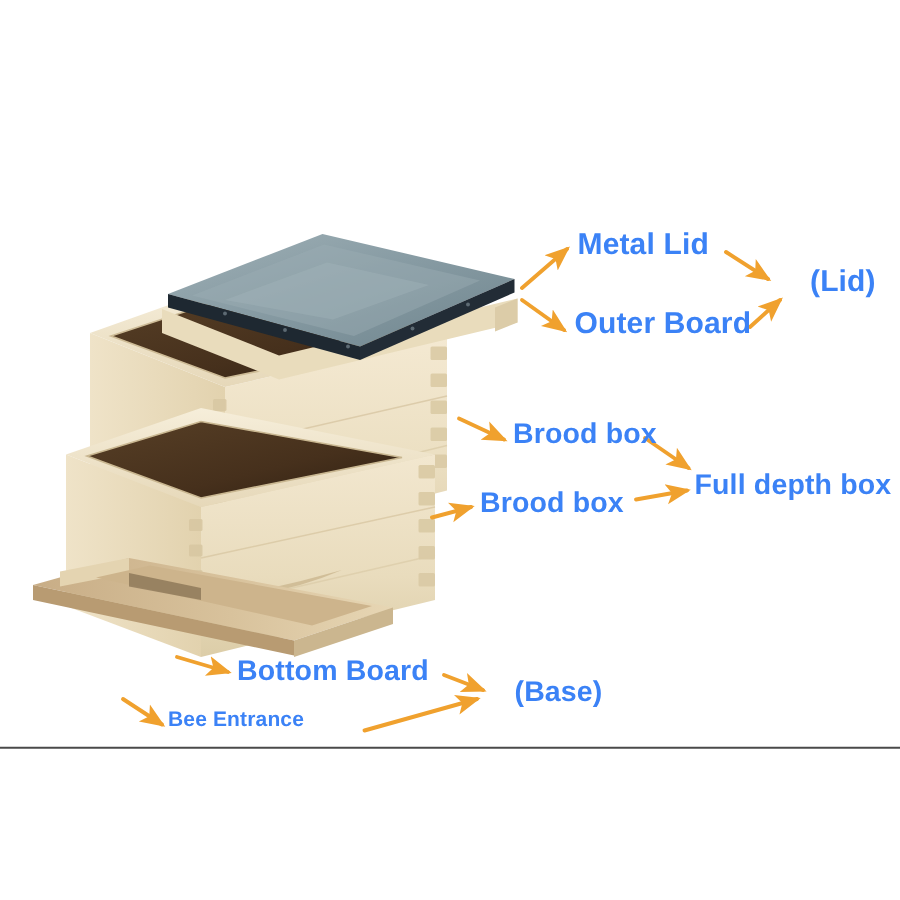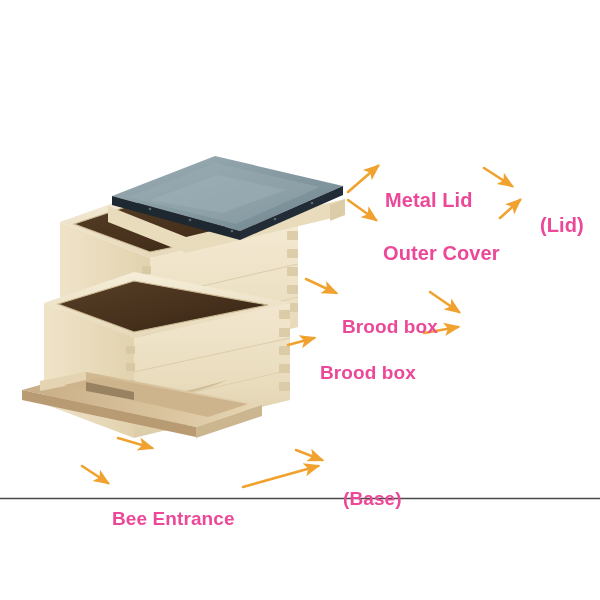--- a/index.html
+++ b/index.html
@@ -10,36 +10,35 @@
     -webkit-font-smoothing:antialiased;
   }
   #stage{position:relative;width:600px;height:600px;background:#ffffff;}
 
   
   #art{position:absolute;left:0;top:0;width:600px;height:600px;}
 
   
   .lbl{
     position:absolute;
-    color:#ec4899;
+    color:#3b82f6;
     font-weight:bold;
     white-space:nowrap;
     letter-spacing:.1px;
     line-height:1;
-    margin-top:37px;
   }
   .lbl-metal-lid   {left:385px; top:153px; font-size:20px;}
   .lbl-outer-cover {left:383px; top:206px; font-size:20px;}
   .lbl-lid         {left:540px; top:178px; font-size:20px;}
   .lbl-brood-top   {left:342px; top:280px; font-size:19px;}
   .lbl-brood-bot   {left:320px; top:326px; font-size:19px;}
   .lbl-full-depth  {left:463px; top:314px; font-size:19px;}
   .lbl-bottom-brd  {left:158px; top:438px; font-size:19px;}
   .lbl-base        {left:343px; top:452px; font-size:19px;}
-  .lbl-bee-entr    {left:112px; top:472px; font-size:19px;}
+  .lbl-bee-entr    {left:112px; top:472px; font-size:14px;}
 </style>
 </head>
 <body>
 
 <div id="stage">
 
   <svg id="art" viewBox="0 0 600 600">
     <defs>
       <linearGradient id="gMetal" x1="0" y1="0" x2="1" y2="1">
         <stop offset="0%" stop-color="#9fb0b6"></stop>
@@ -212,20 +211,22 @@
 
       <path d="M296,450 L322,460" marker-end="url(#ah)"></path>
 
       <path d="M82,466 L108,483" marker-end="url(#ah)"></path>
 
       <path d="M243,487 L318,466" marker-end="url(#ah)"></path>
     </g>
   </svg>
 
   <div class="lbl lbl-metal-lid">Metal Lid</div>
-  <div class="lbl lbl-outer-cover">Outer Cover</div>
+  <div class="lbl lbl-outer-cover">Outer Board</div>
   <div class="lbl lbl-lid">(Lid)</div>
   <div class="lbl lbl-brood-top">Brood box</div>
   <div class="lbl lbl-brood-bot">Brood box</div>
+  <div class="lbl lbl-full-depth">Full depth box</div>
+  <div class="lbl lbl-bottom-brd">Bottom Board</div>
   <div class="lbl lbl-base">(Base)</div>
   <div class="lbl lbl-bee-entr">Bee Entrance</div>
 
 </div>
 
 </body></html>

